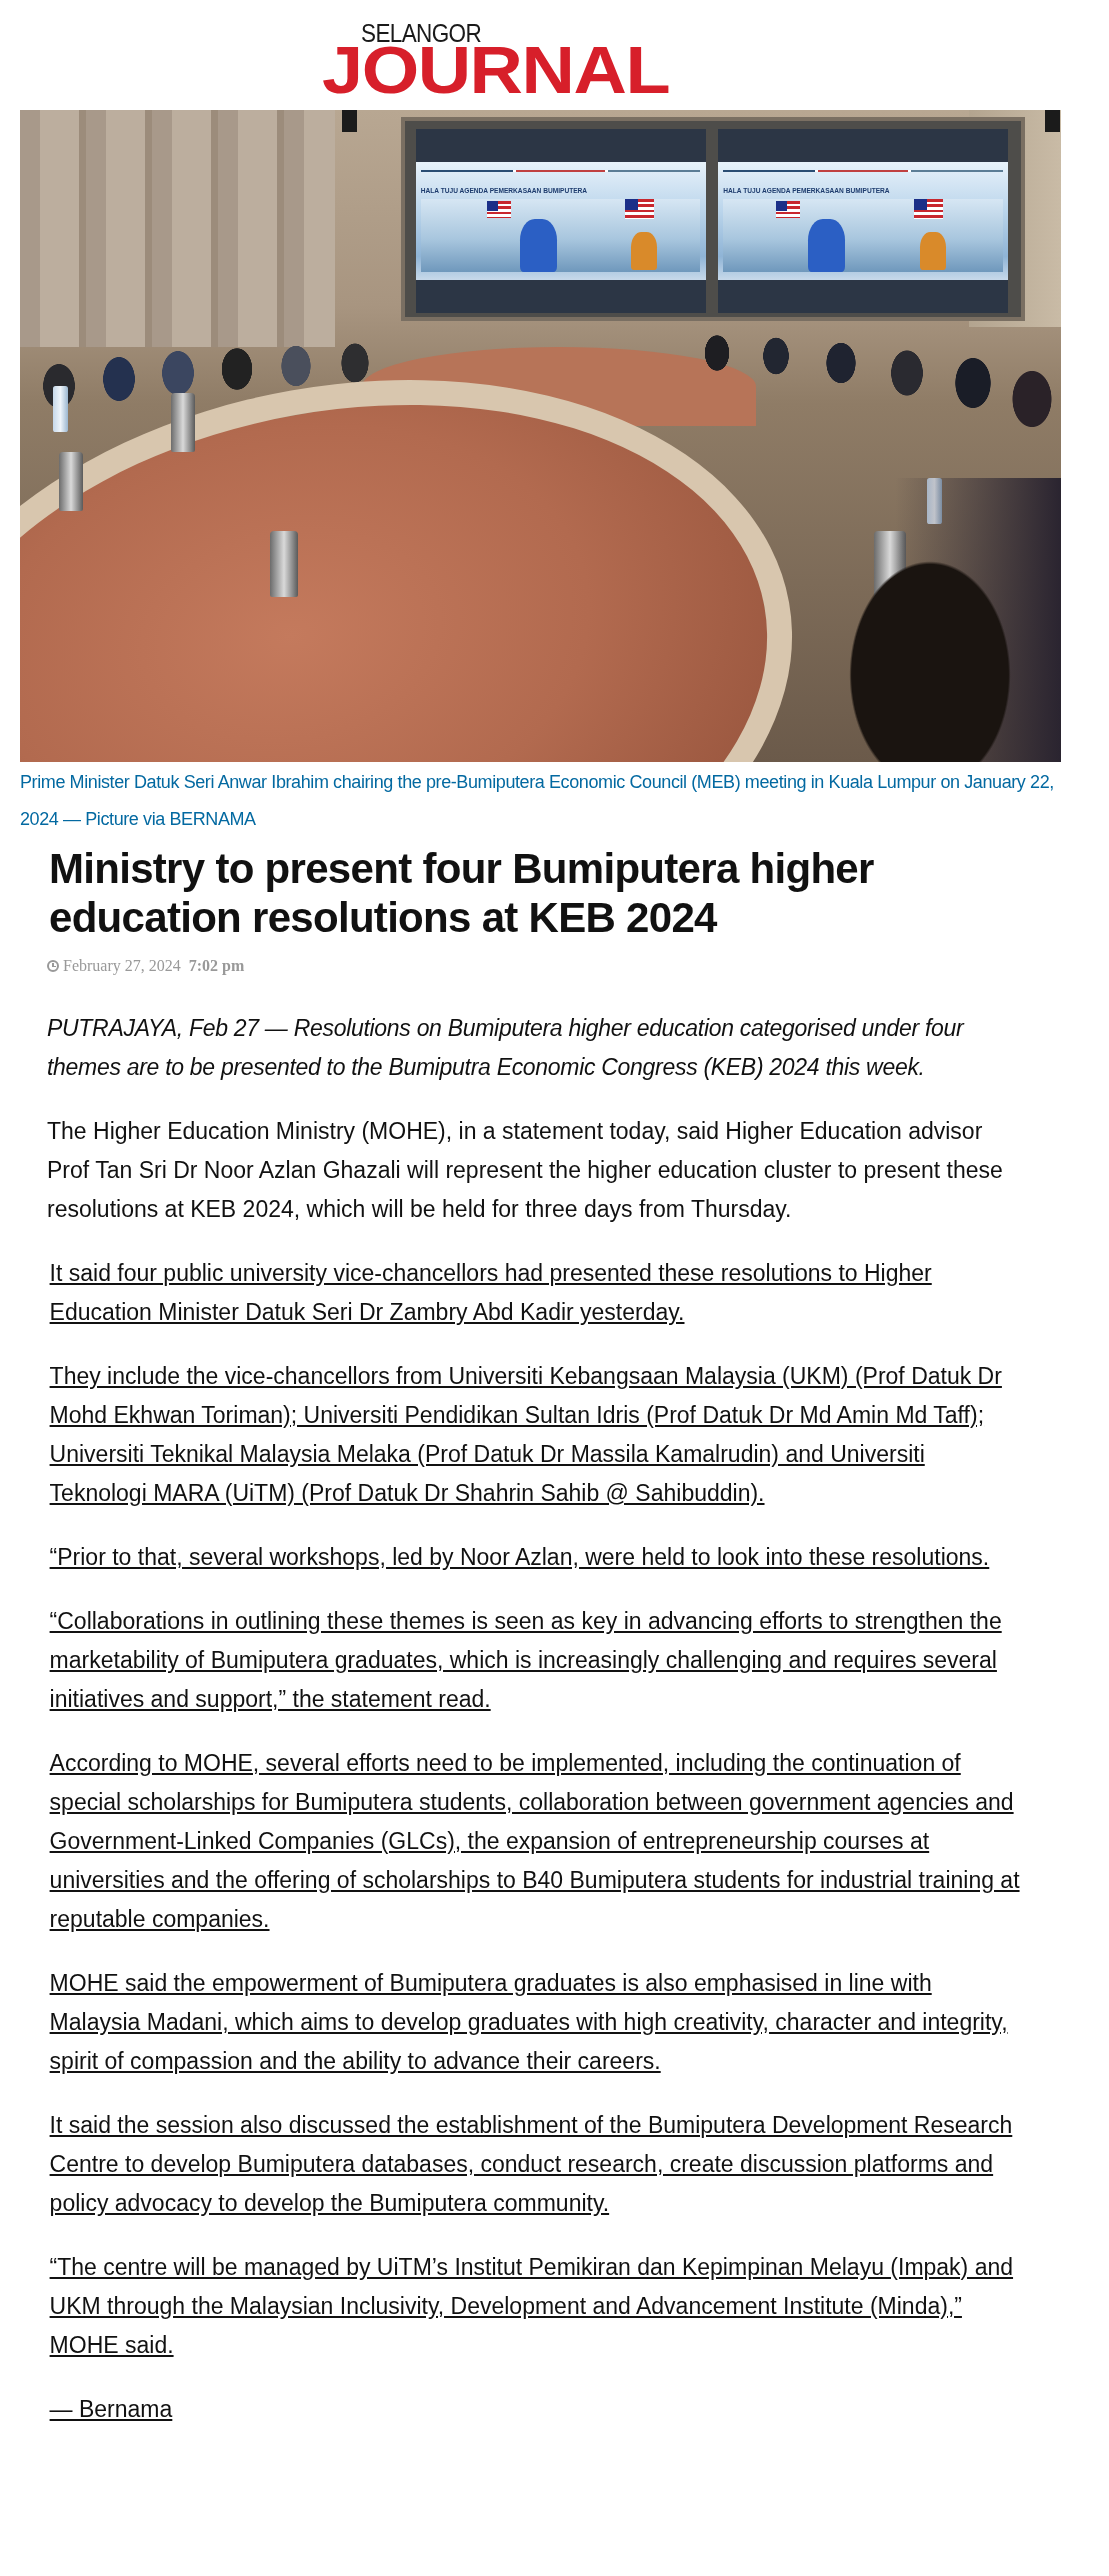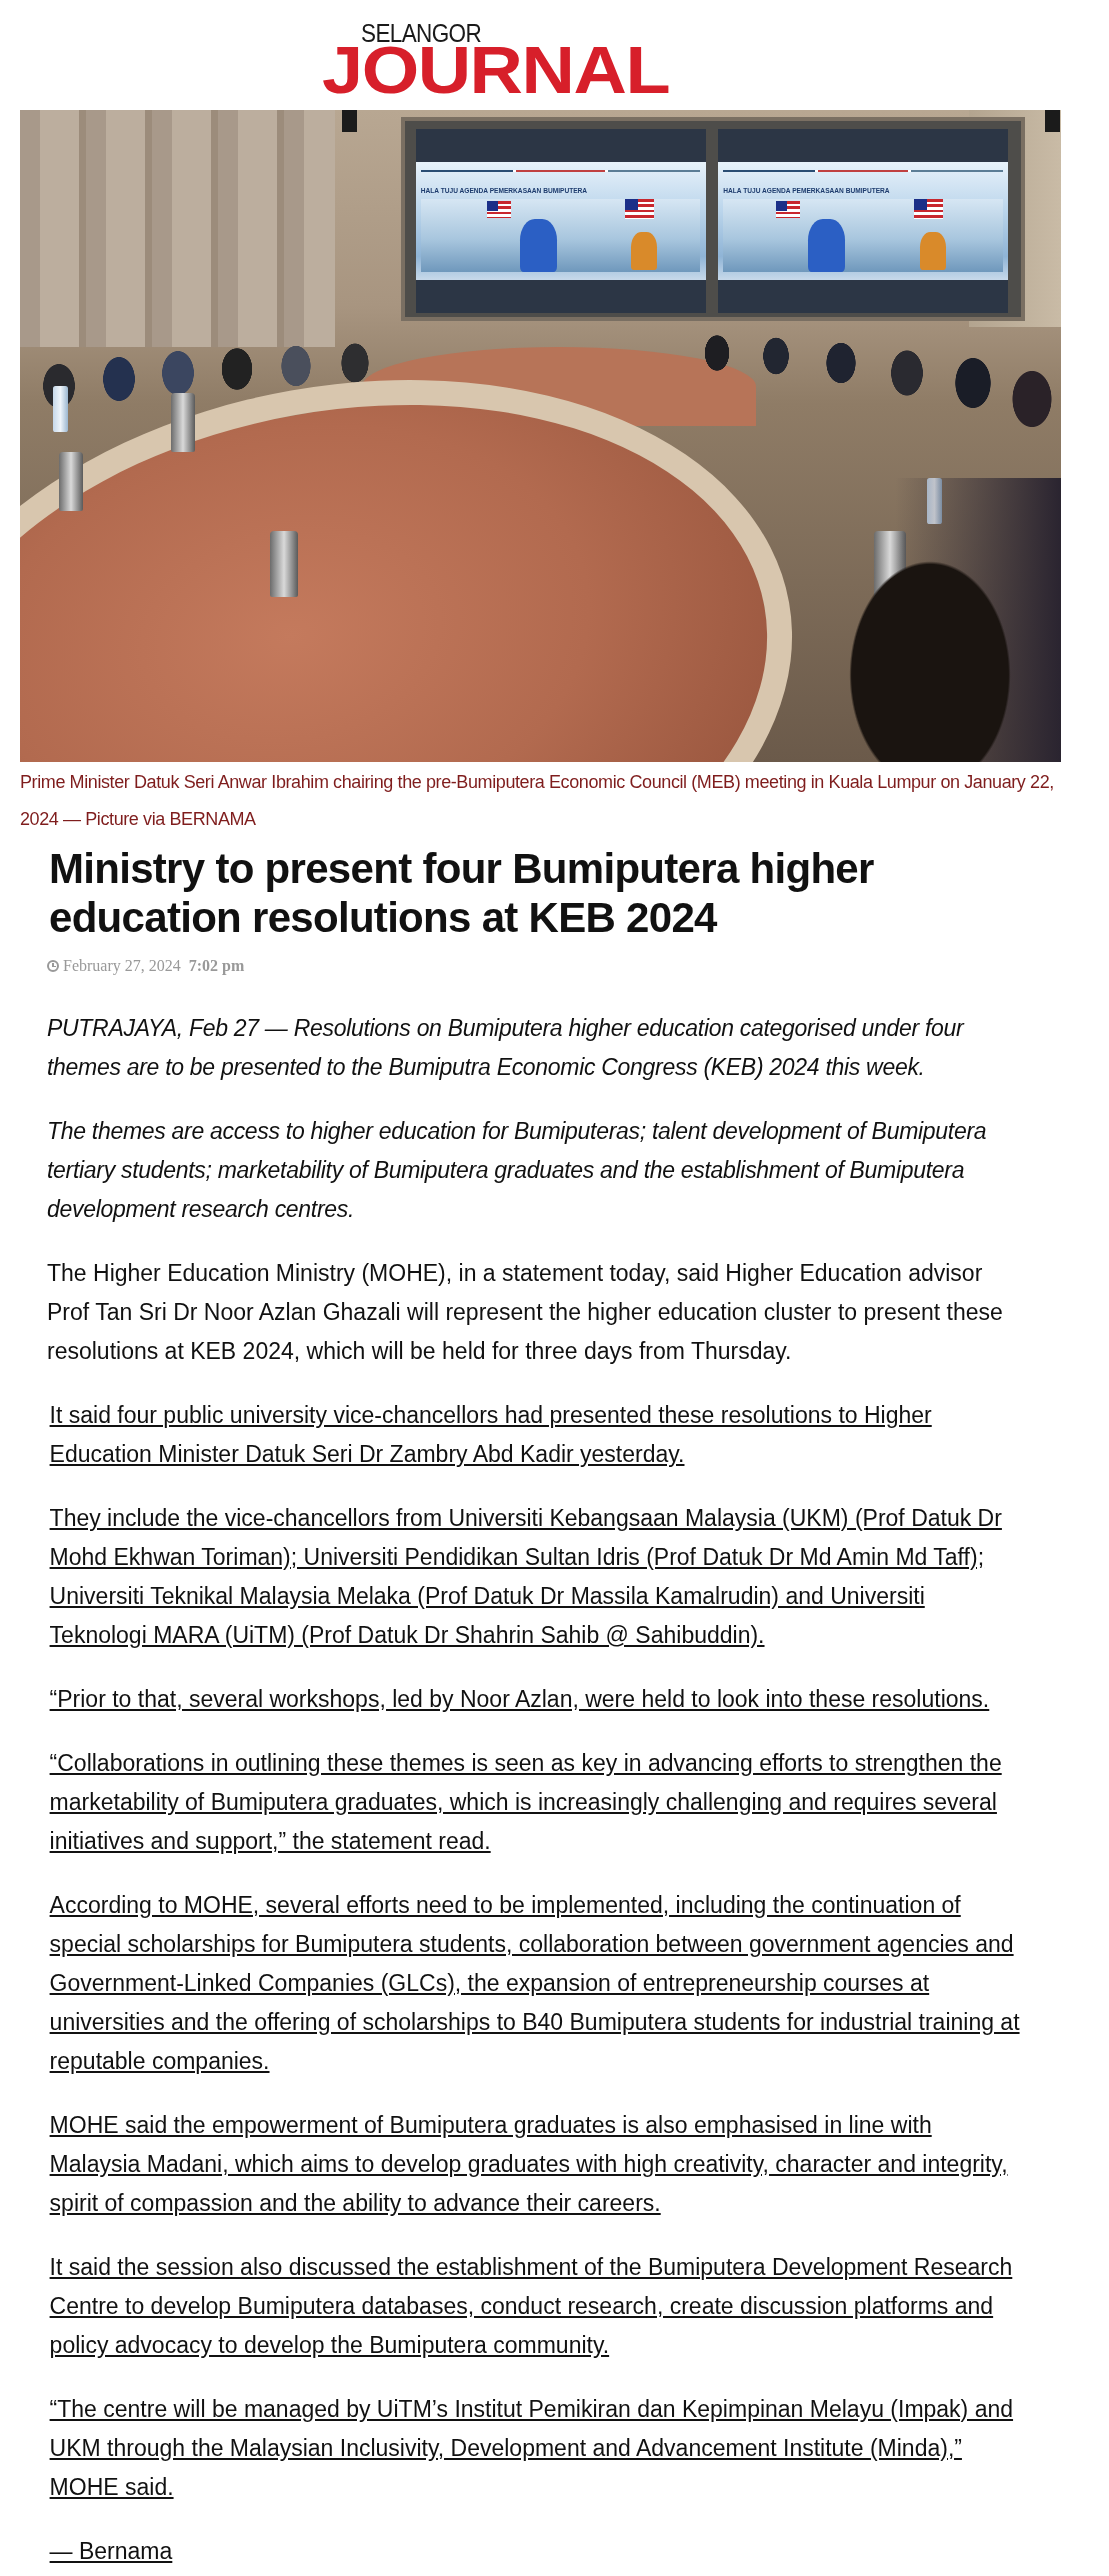--- a/index.html
+++ b/index.html
@@ -62,21 +62,21 @@
   .foreground-right { position: absolute; right: 0; top: 368px; width: 276px; height: 284px;
                       background: radial-gradient(ellipse 112px 158px at 145px 197px, #1a1410 70%, transparent 72%),
                                   linear-gradient(90deg, transparent 0 40%, #2a2430 100%); }
   .bottle { position: absolute; width: 14.5px; height: 46px; background: linear-gradient(90deg, #c6d8ea, #eef4fa, #9bb6cf);
             border-radius: 2.6px; }
   .flask { position: absolute; width: 24px; height: 59px; background: linear-gradient(90deg, #6c6c6c, #d9d9d9, #5a5a5a);
            border-radius: 4px 4px 2px 2px; }
 
   
   .caption { position: absolute; left: 20px; top: 764px; width: 1051px; font-size: 18px; line-height: 37px;
-             color: #7f1d1d; letter-spacing: -0.4px; }
+             color: #0369a1; letter-spacing: -0.4px; }
 
   
   .article { position: absolute; left: 47px; top: 842px; width: 986px; }
   .headline { margin: 2px; font-size: 42px; line-height: 49px; font-weight: bold; color: #111;
               letter-spacing: -0.7px; width: 874px; }
   .meta { margin-top: 10.5px; height: 26px; font-size: 16px; color: #999999; display: flex; align-items: center; font-family: Liberation Serif, serif; }
   .clock-icon { width: 12px; height: 12px; border: 2px solid #999; border-radius: 50%; box-sizing: border-box;
                 position: relative; margin-right: 4px; }
   .clock-icon::before { content: ""; position: absolute; left: 3.3px; top: 1.3px; width: 1.3px; height: 4px; background: #999; }
   .clock-icon::after { content: ""; position: absolute; left: 3.3px; top: 4.6px; width: 3.3px; height: 1.3px; background: #999; }
@@ -151,21 +151,20 @@
   <h1 class="headline">Ministry to present four Bumiputera higher education resolutions at KEB 2024</h1>
 
   <div class="meta">
     <span class="clock-icon"></span>
     <span>February 27, 2024</span>
     <span class="meta-time">7:02 pm</span>
   </div>
 
   <div class="body">
     <p class="narrow">PUTRAJAYA, Feb 27 — Resolutions on Bumiputera higher education categorised under four themes are to be presented to the Bumiputra Economic Congress (KEB) 2024 this week.</p>
-    <p class="narrow">The themes are access to higher education for Bumiputeras; talent development of Bumiputera tertiary students; marketability of Bumiputera graduates and the establishment of Bumiputera development research centres.</p>
     <p style="width:959px">The Higher Education Ministry (MOHE), in a statement today, said Higher Education advisor Prof Tan Sri Dr Noor Azlan Ghazali will represent the higher education cluster to present these resolutions at KEB 2024, which will be held for three days from Thursday.</p>
     <p class="indent" style="width:927px">It said four public university vice-chancellors had presented these resolutions to Higher Education Minister Datuk Seri Dr Zambry Abd Kadir yesterday.</p>
     <p class="indent" style="width:966px">They include the vice-chancellors from Universiti Kebangsaan Malaysia (UKM) (Prof Datuk Dr Mohd Ekhwan Toriman); Universiti Pendidikan Sultan Idris (Prof Datuk Dr Md Amin Md Taff); Universiti Teknikal Malaysia Melaka (Prof Datuk  Dr Massila Kamalrudin) and Universiti Teknologi MARA (UiTM) (Prof Datuk Dr Shahrin Sahib @ Sahibuddin).</p>
     <p class="indent">“Prior to that, several workshops, led by Noor Azlan, were held to look into these resolutions.</p>
     <p class="indent" style="width:966px">“Collaborations in outlining these themes is seen as key in advancing efforts to strengthen the marketability of Bumiputera graduates, which is increasingly challenging and requires several initiatives and support,” the statement read.</p>
     <p class="indent" style="width:979px">According to MOHE, several efforts need to be implemented, including the continuation of special scholarships for Bumiputera students, collaboration between government agencies and Government-Linked Companies (GLCs), the expansion of entrepreneurship courses at universities and the offering of scholarships to B40 Bumiputera students for industrial training at reputable companies.</p>
     <p class="indent" style="width:966px">MOHE said the empowerment of Bumiputera graduates is also emphasised in line with Malaysia Madani, which aims to develop graduates with high creativity, character and integrity, spirit of compassion and the ability to advance their careers.</p>
     <p class="indent" style="width:966px">It said the session also discussed the establishment of the Bumiputera Development Research Centre to develop Bumiputera databases, conduct research, create discussion platforms and policy advocacy to develop the Bumiputera community.</p>
     <p class="indent" style="width:986px">“The centre will be managed by UiTM’s Institut Pemikiran dan Kepimpinan Melayu (Impak) and UKM through the Malaysian Inclusivity, Development and Advancement Institute (Minda),” MOHE said.</p>
     <p class="indent byline">— Bernama</p>

